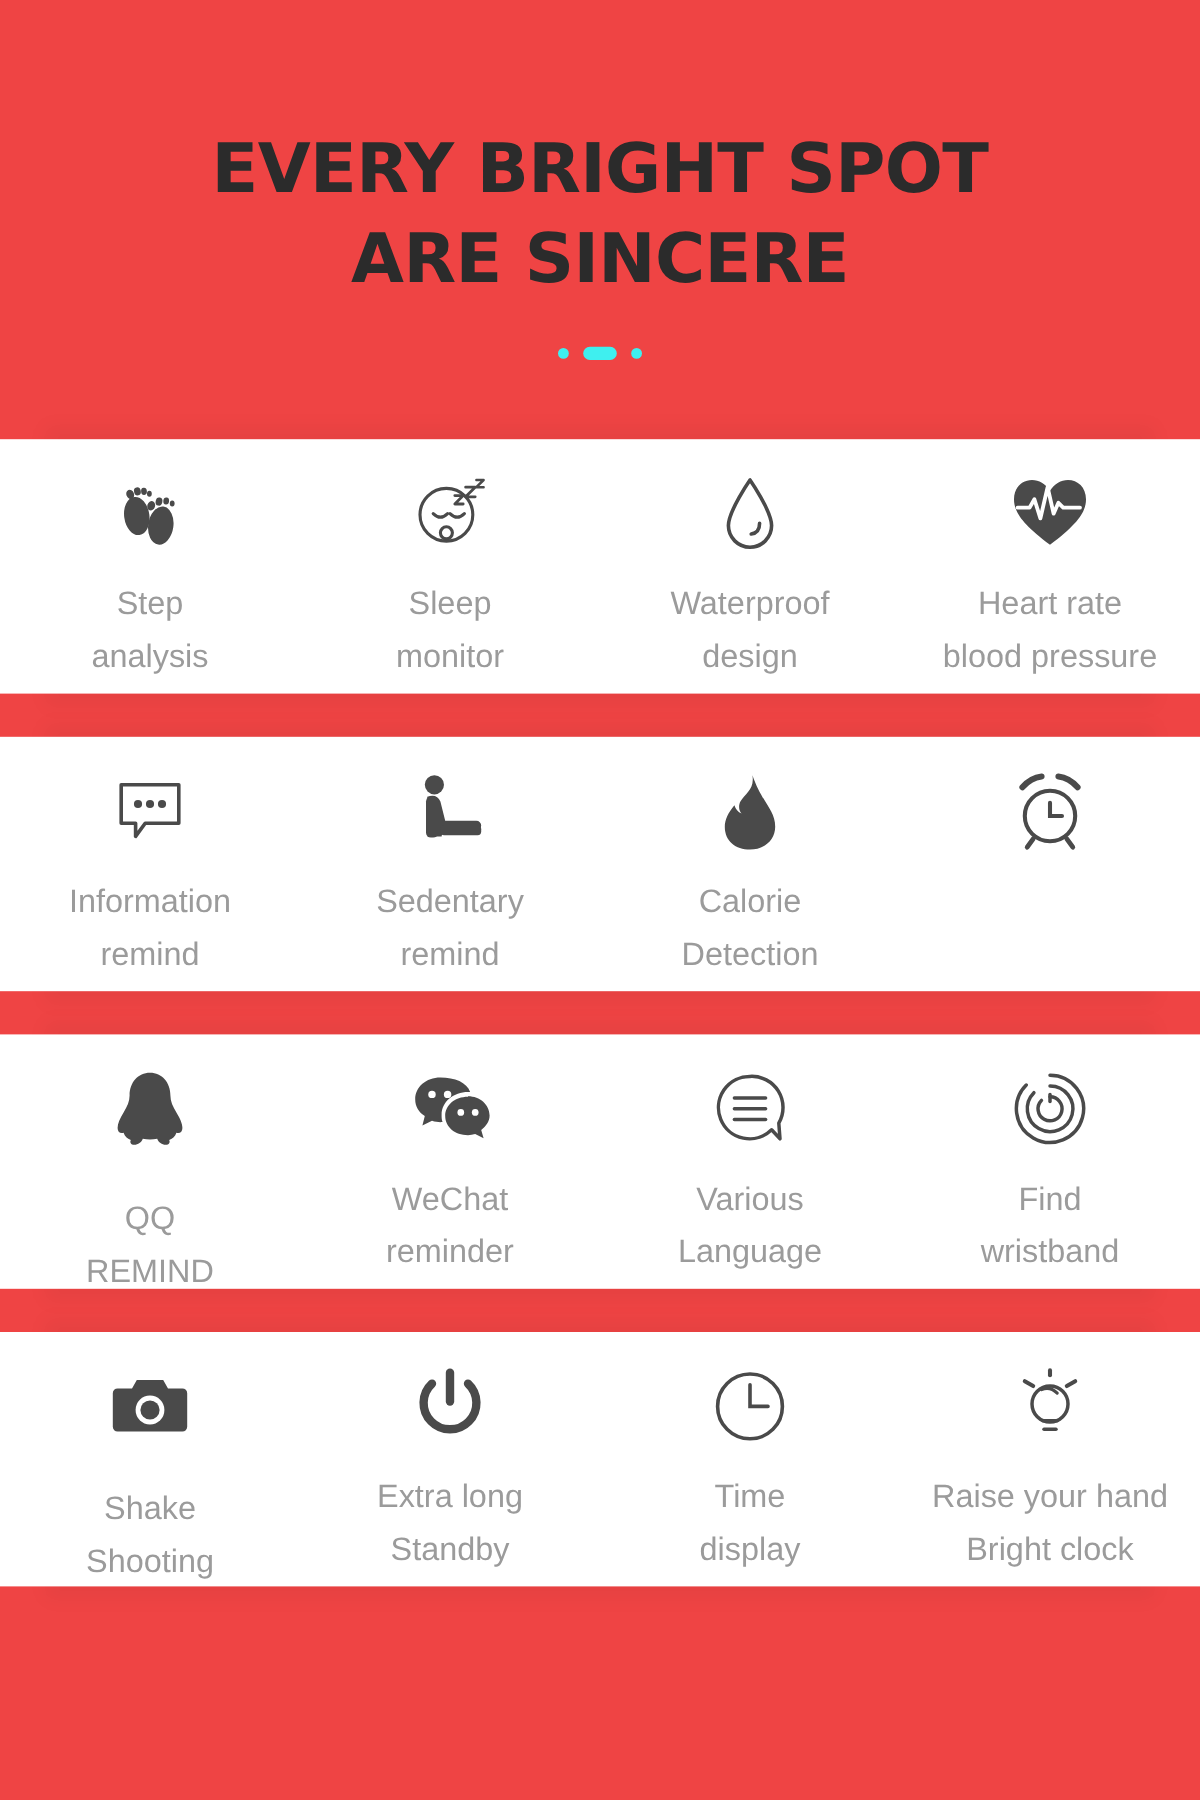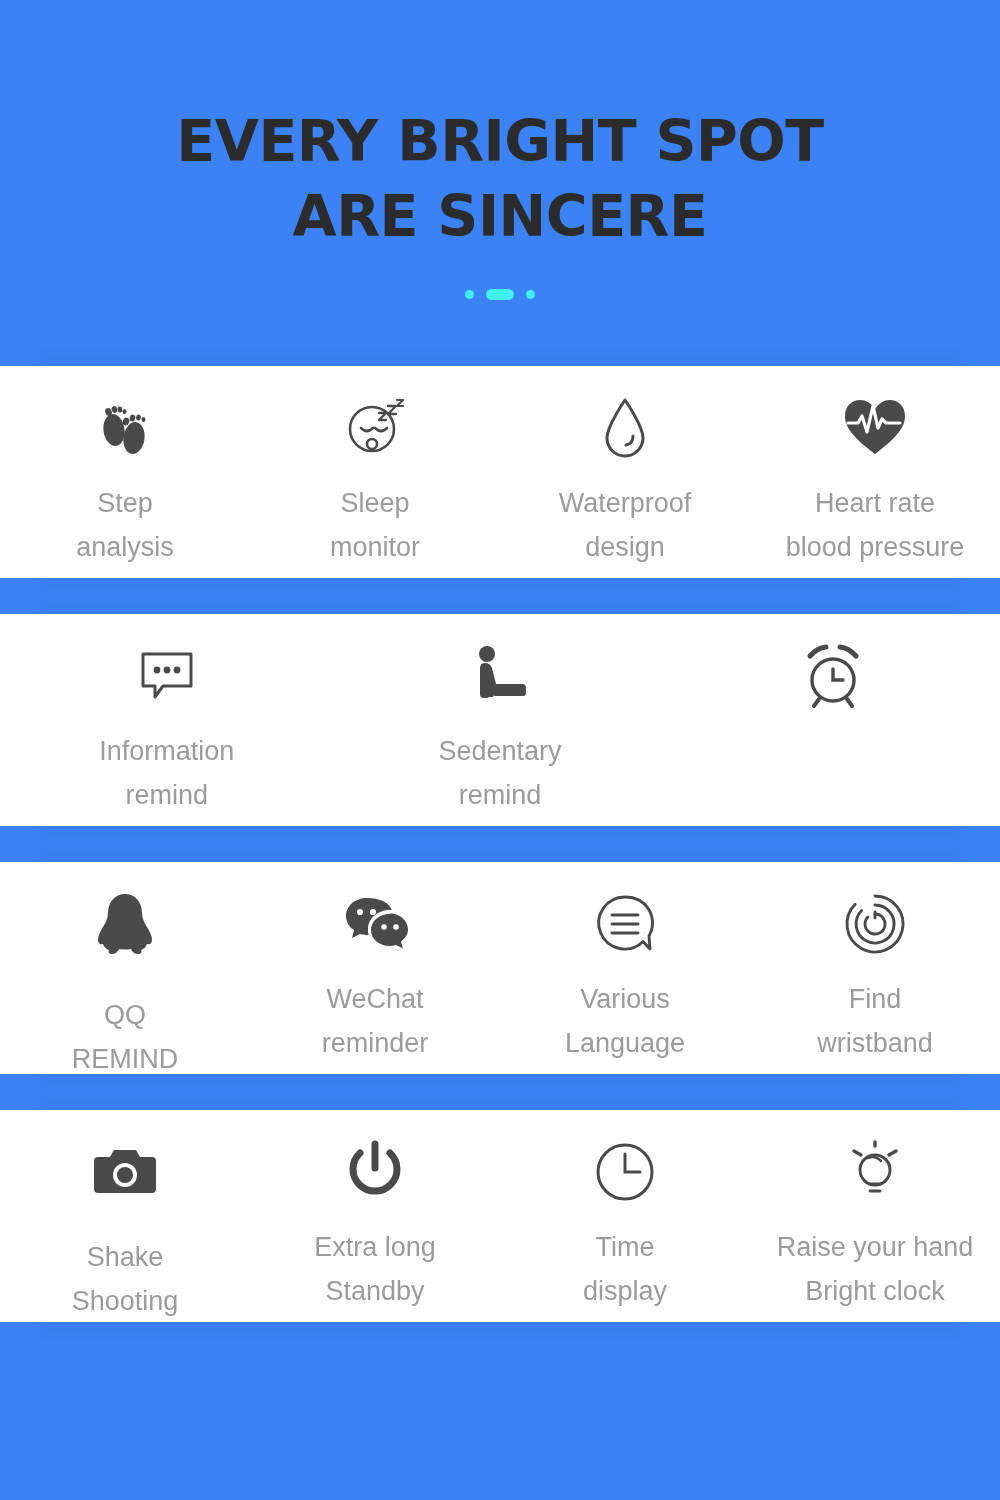--- a/index.html
+++ b/index.html
@@ -9,21 +9,21 @@
     height:1500px;
     background:#ffffff;
     font-family:"Liberation Sans", sans-serif;
     overflow:hidden;
   }
 
   .page {
     position:relative;
     width:1000px;
     height:1500px;
-    background:#3b82f6;
+    background:#ef4444;
   }
 
   
   .header {
     padding-top:104px;
     text-align:center;
   }
   .headline {
     font-size:57px;
     font-weight:bold;
@@ -225,20 +225,29 @@
               <circle cx="23" cy="14" r="8"></circle>
               <path d="M17 24 q8 -3 11 4 l4 16 h26 a3 3 0 0 1 0 8 H30 l-1 5 H18 Z"></path>
               <rect x="16" y="24" width="10" height="34" rx="4"></rect>
               <rect x="28" y="48" width="34" height="8" rx="3"></rect>
             </svg>
           </div>
           <div class="label" style="color: rgb(155, 155, 155);">Sedentary
 remind</div>
         </div>
 
+        <div class="cell">
+          <div class="icon">
+            <svg width="72" height="72" viewBox="0 0 72 72" fill="#4a4a4a">
+              <path d="M38 6 c2 12 -6 15 -10 22 c-2 4 -1 8 1 10 c-3 -1 -5 -4 -6 -7 c-5 6 -8 12 -8 18 c0 12 9 19 21 19 c12 0 21 -8 21 -19 c0 -14 -11 -20 -19 -43 Z"></path>
+            </svg>
+          </div>
+          <div class="label" style="color: rgb(155, 155, 155);">Calorie
+Detection</div>
+        </div>
 
         <div class="cell">
           <div class="icon">
             <svg width="72" height="72" viewBox="0 0 72 72" fill="none" stroke="#4a4a4a" stroke-width="3.4" stroke-linecap="round">
               <circle cx="36" cy="40" r="21"></circle>
               <path d="M36 29 v11 h10"></path>
               <path d="M13 16 q7 -8 16 -9" stroke-width="5"></path>
               <path d="M59 16 q-7 -8 -16 -9" stroke-width="5"></path>
               <path d="M22 59 l-5 7" stroke-width="4"></path>
               <path d="M50 59 l5 7" stroke-width="4"></path>

